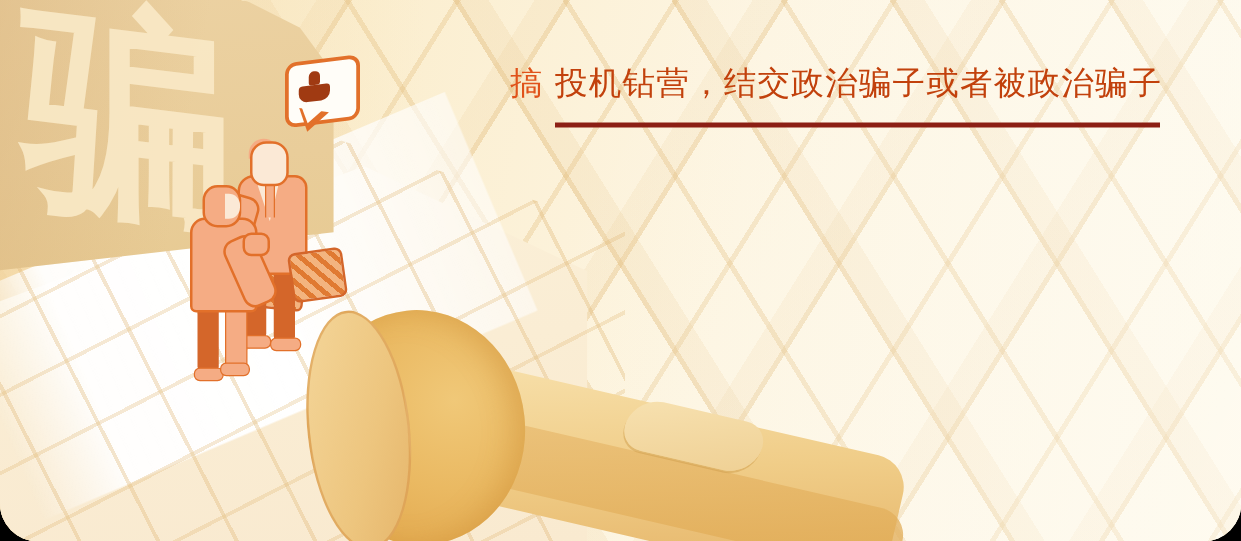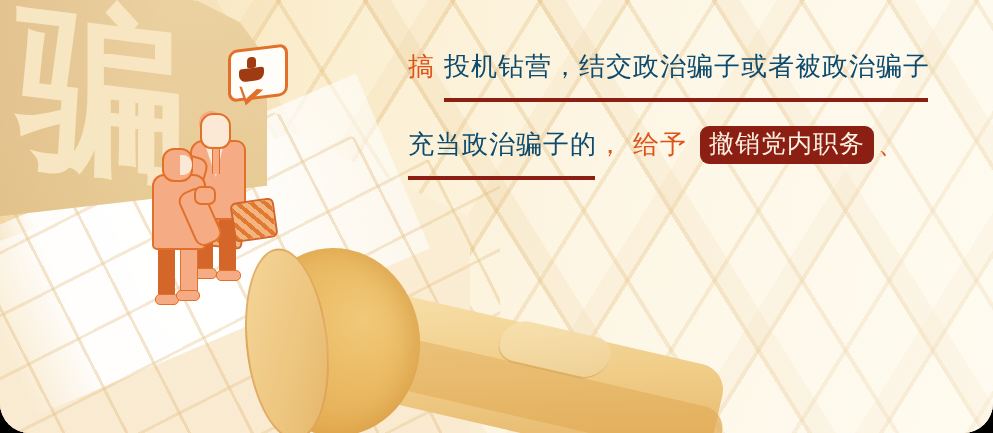--- a/index.html
+++ b/index.html
@@ -185,21 +185,21 @@
     font-size:26px;
     letter-spacing:1px;
     color:#e0521a;
     font-family:"Liberation Serif","DejaVu Serif",serif;
     font-weight:400;
   }
   .line.indent{padding-left:78px;}
   .tok{display:inline-block;vertical-align:middle;}
   .u{
     position:relative;
-    color:#0c4a6e;
+    color:#c2410c;
     text-align:right;
   }
   .u::after{
     content:"";position:absolute;left:0;right:2px;bottom:-6px;height:4px;
     background:#8c1f14;
   }
   .badge{
     display:inline-block;
     background:#8c1f14;
     color:#fdf3e2;
@@ -272,17 +272,16 @@
     <div class="bubble-tail-in"></div>
     <div class="seal-top"></div>
     <div class="seal-base"></div>
   </div>
 
   <div class="text-wrap" id="text-wrap">
       <div class="para">
         <span class="line indent"><span class="tok">搞</span><span class="sp"></span><span class="u tok">投机钻营，结交政治骗子或者被政治骗子</span></span>
       </div>
       <div class="para">
-        <span class="line indent"><span class="u tok">充当政治骗子的</span><span class="tok">，</span><span class="sp"></span><span class="tok">给予</span><span class="sp"></span><span class="badge tok">撤销党内职务</span><span class="tok">、</span></span>
       </div>
     </div>
 
 </div>
 
 </body></html>

